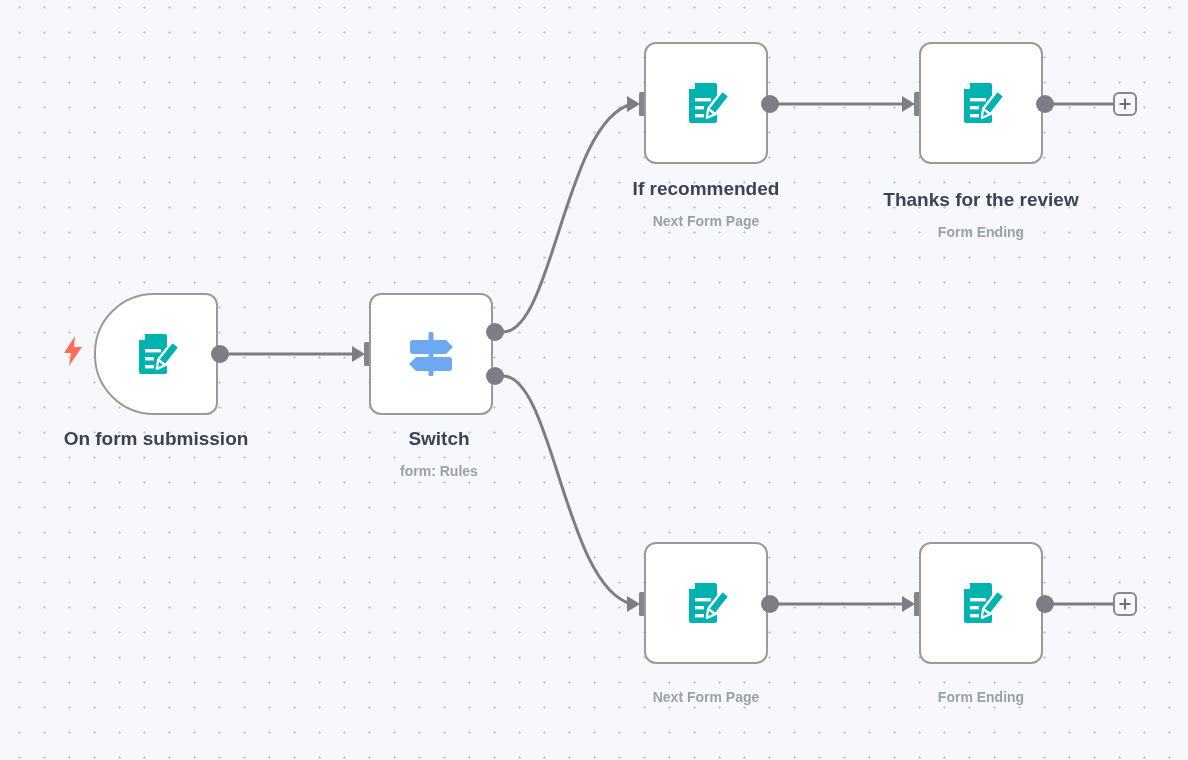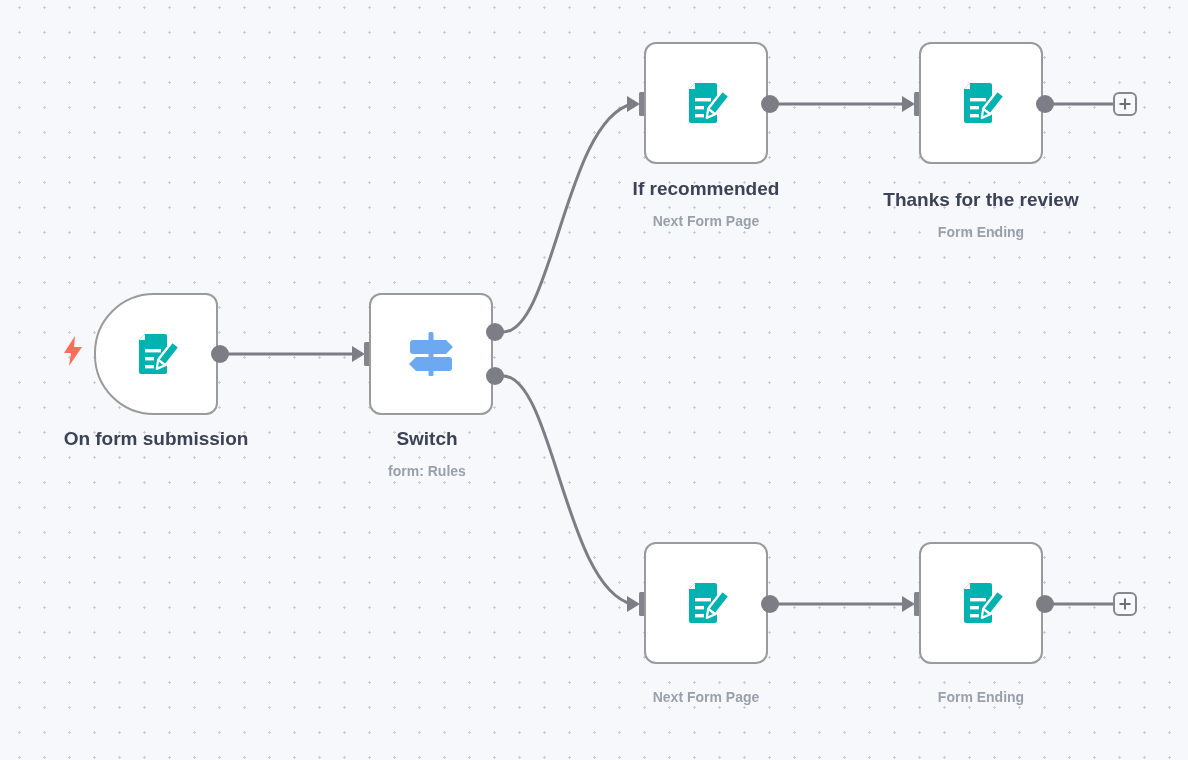--- a/index.html
+++ b/index.html
@@ -184,21 +184,21 @@
 
   <div class="node switch" style="left:369px; top:293px; width:124px; height:122px;">
     <svg class="node-icon" viewBox="0 0 56 56">
       <rect x="25.5" y="6" width="5" height="44" rx="1.5" fill="#6ca9f0"></rect>
       <path fill="#6ca9f0" d="M10 14 h33 l7 7 l-7 7 h-33 a3 3 0 0 1 -3 -3 v-8 a3 3 0 0 1 3 -3 z"></path>
       <path fill="#6ca9f0" d="M46 31 h-33 l-7 7 l7 7 h33 a3 3 0 0 0 3 -3 v-8 a3 3 0 0 0 -3 -3 z"></path>
     </svg>
   </div>
   <div class="ep-out" style="left:486px; top:323px;"></div>
   <div class="ep-out" style="left:486px; top:367px;"></div>
-  <div class="node-label" style="left:327px; top:427px; width:200px;">
+  <div class="node-label" style="left:339px; top:427px; width:200px;">
     <div class="node-title">Switch</div>
     <div class="node-subtitle">form: Rules</div>
   </div>
 
   <div class="node" style="left:644px; top:42px; width:124px; height:122px;">
     <svg class="node-icon" viewBox="0 0 52 52">
       <path fill="#00b3b0" d="M15 6 h20 a2 2 0 0 1 2 2 v36 a2 2 0 0 1 -2 2 h-24 a2 2 0 0 1 -2 -2 v-32 z"></path>
       <path fill="#ffffff" d="M15 6 v6 h-6 z"></path>
       <rect x="15" y="21" width="16" height="3.4" fill="#ffffff"></rect>
       <rect x="15" y="29" width="9" height="3.4" fill="#ffffff"></rect>

